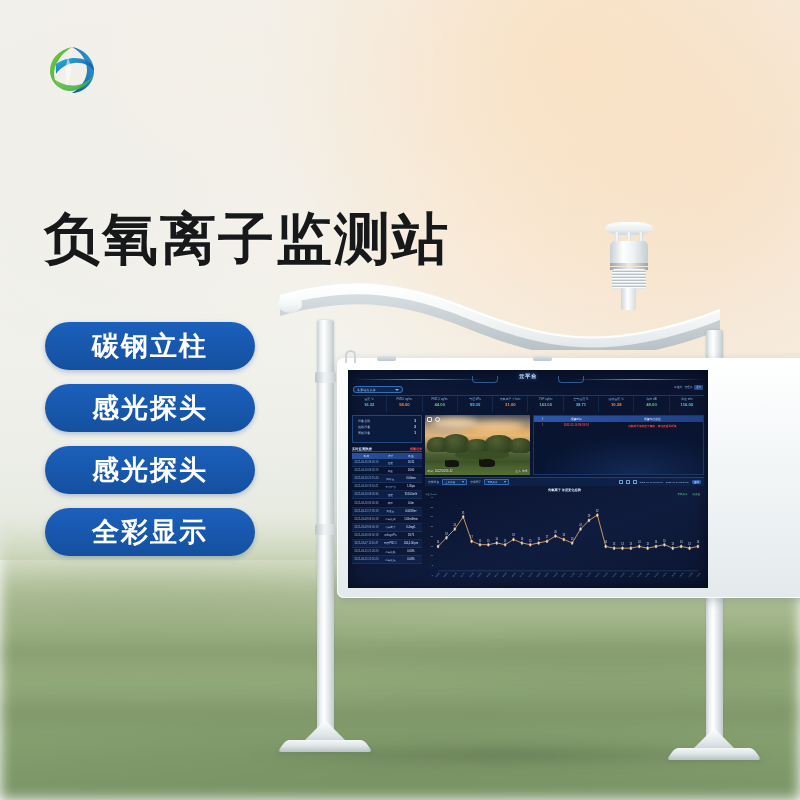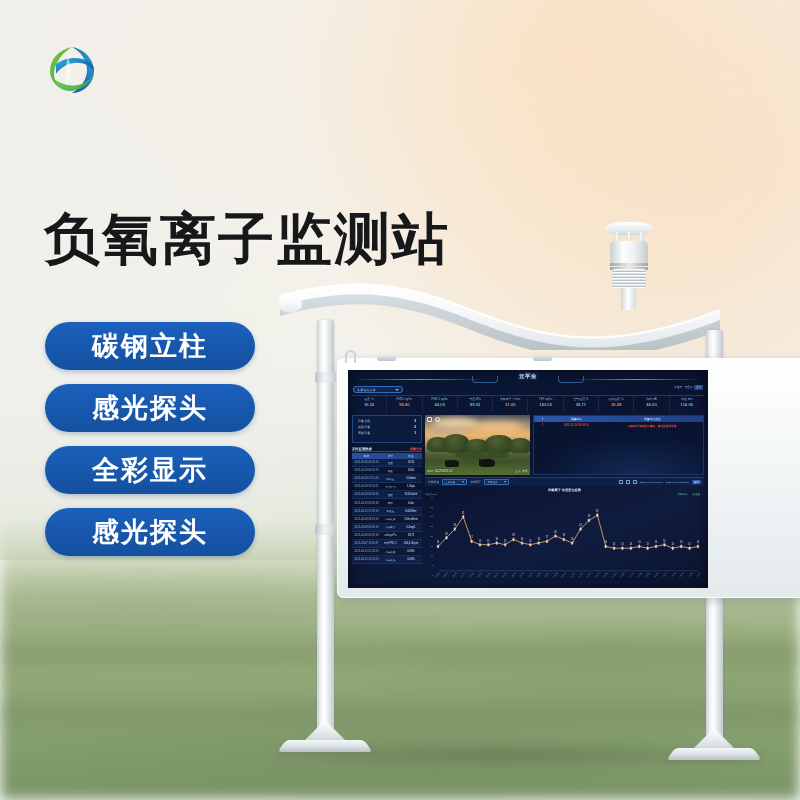--- a/index.html
+++ b/index.html
@@ -428,22 +428,22 @@
         <path d="M22 14 C26 22 26 31 21 40 C19 34 19 22 22 14 Z" fill="#ffffff" opacity=".55"></path>
       </svg>
     </div>
   </div>
 
   <div class="headline headline-2">负氧离子监测站</div>
 
   <div class="pills">
     <div class="pill">碳钢立柱</div>
     <div class="pill">感光探头</div>
+    <div class="pill">感光探头</div>
     <div class="pill">全彩显示</div>
-    <div class="pill">感光探头</div>
   </div>
 
   <div class="kiosk">
 
     <div class="ground-shadow"></div>
 
     <div class="canopy">
       <svg viewBox="0 0 448 68" width="448" height="68">
         <defs>
           <linearGradient id="cTop" x1="0" y1="0" x2="0" y2="1">

